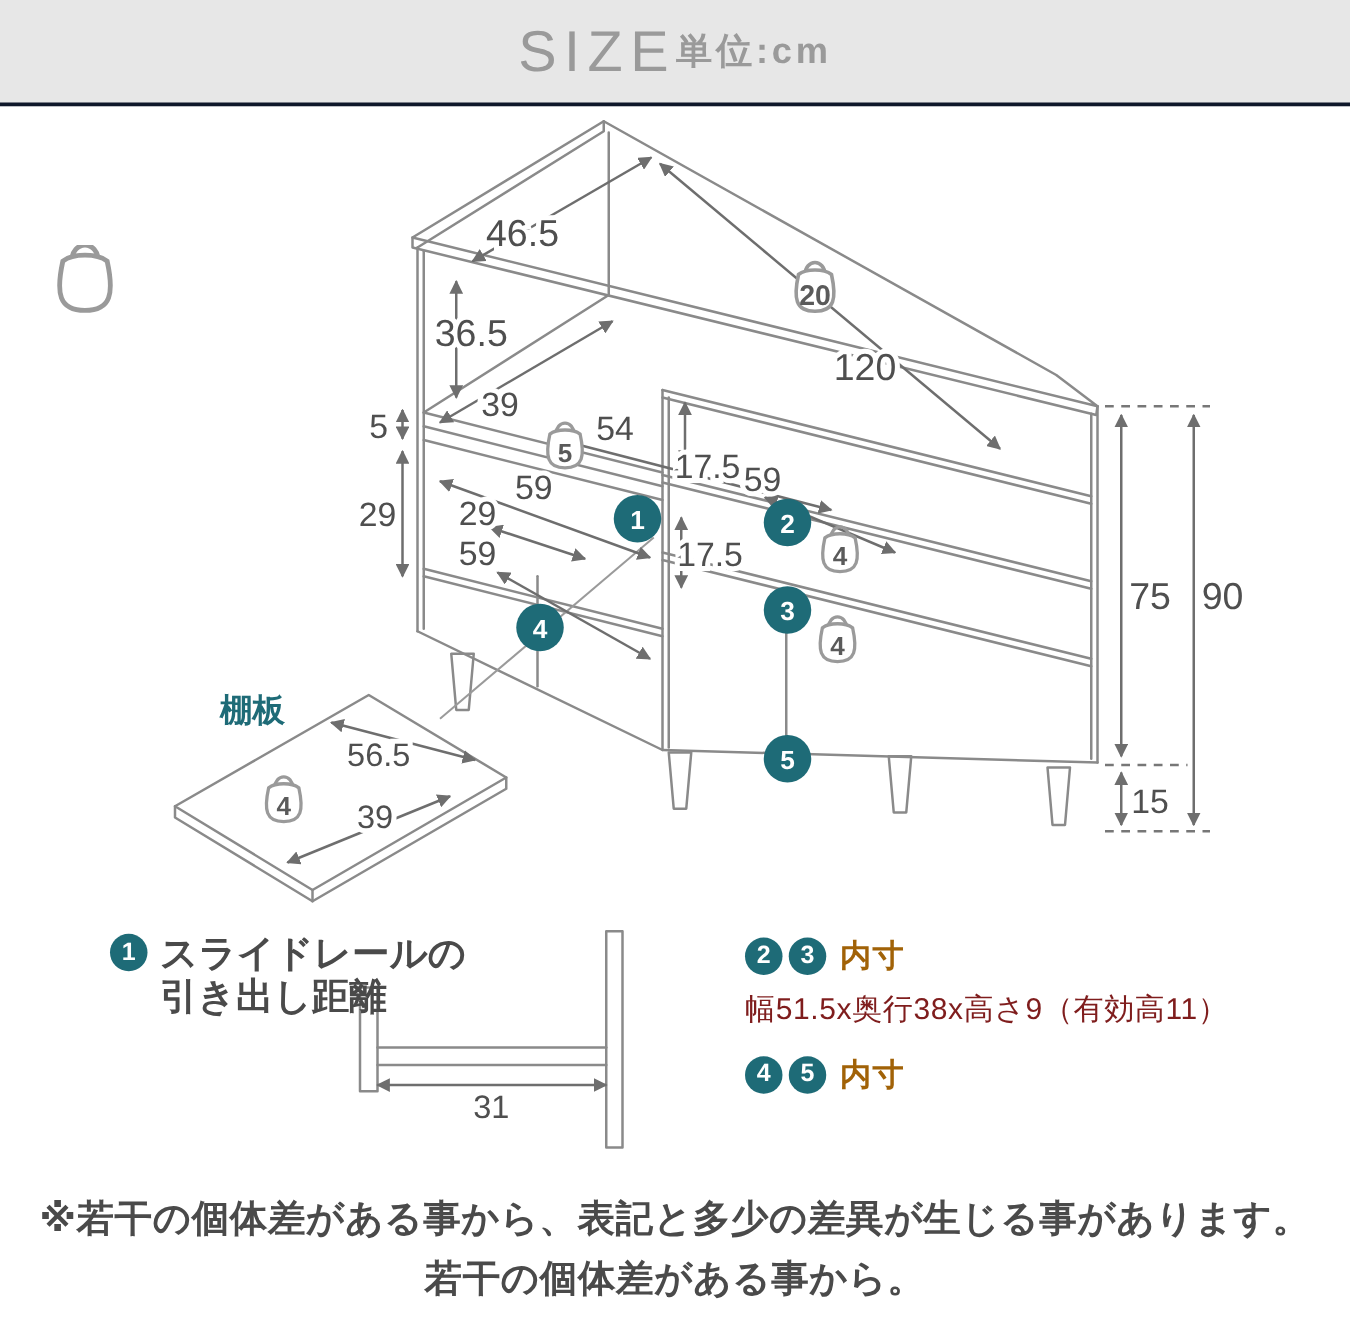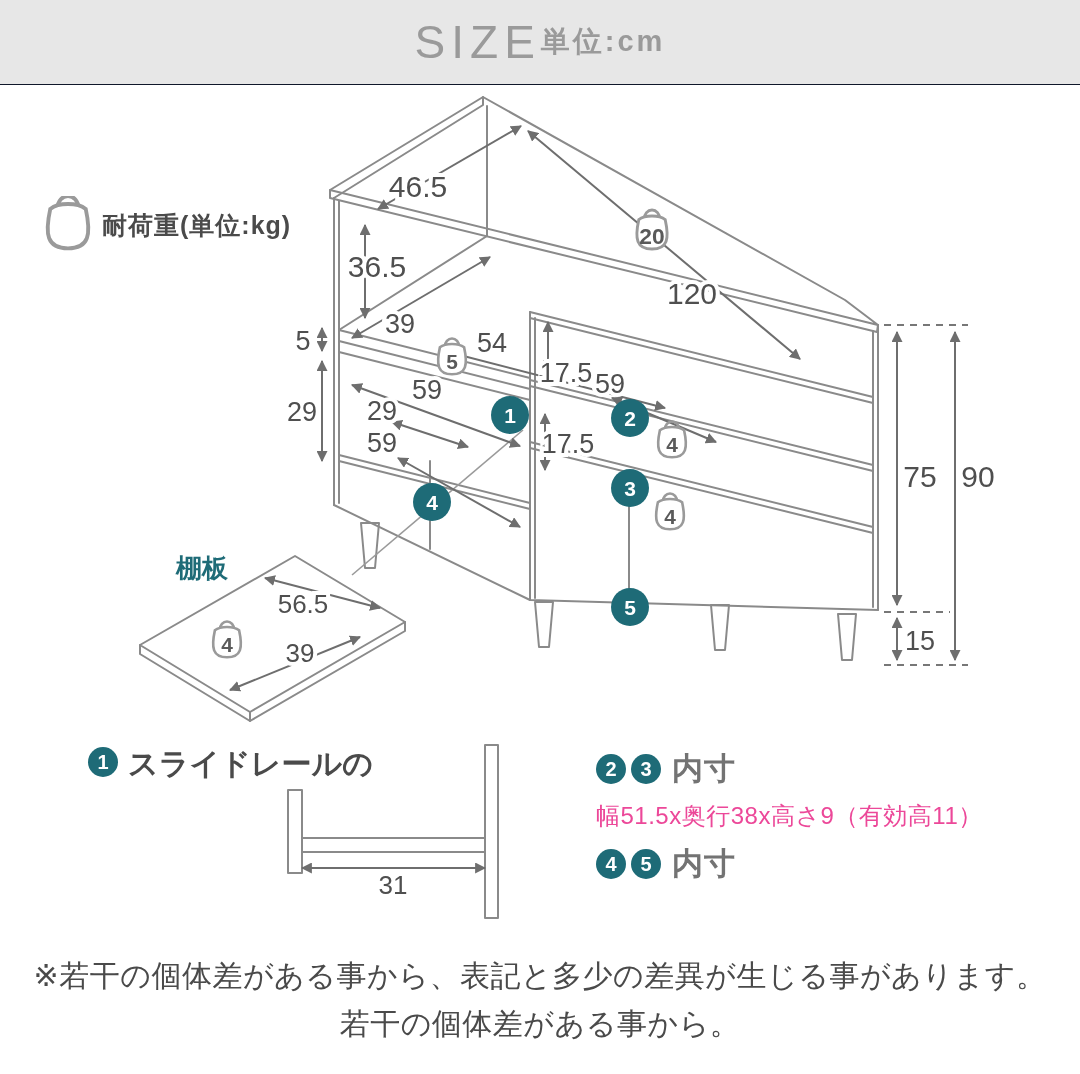--- a/index.html
+++ b/index.html
@@ -1,21 +1,21 @@
 <!DOCTYPE html>
 <html><head>
 <meta charset="utf-8">
 <style>
   * { margin:0; padding:0; box-sizing:border-box; }
   body { background:#fff; font-family:"Liberation Sans","DejaVu Sans",sans-serif; }
   .page { position:relative; width:1080px; height:1074px; background:#ffffff; overflow:hidden; }
 
   .header { position:absolute; left:0; top:0; width:1080px; height:85px;
     background:#e7e7e7; display:flex; align-items:center; justify-content:center;
-    color:#9a9a9a; border-bottom:1px solid #0f172a; }
+    color:#9a9a9a; border-bottom:3px solid #0f172a; }
   .header .size-title { font-size:46px; letter-spacing:6px; font-weight:normal; }
   .header .size-unit { font-size:29px; letter-spacing:3px; font-weight:bold;text-align:center; }
 
   .load-legend { position:absolute; left:42px; top:196px; display:flex; align-items:center; }
   .load-legend .lbl { font-size:25px; font-weight:bold; color:#4a4a4a; letter-spacing:1px; margin-left:8px; }
 
   svg.art { position:absolute; left:0; top:0; }
   .ln  { stroke:#8a8a8a; stroke-width:2; fill:none; stroke-linecap:round; stroke-linejoin:round; }
   .thin{ stroke:#9a9a9a; stroke-width:1.6; fill:none; }
   .ar  { stroke:#6e6e6e; stroke-width:2; fill:none; }
@@ -36,42 +36,41 @@
 
   .chip { display:inline-flex; width:30px; height:30px; border-radius:50%;
     background:#1e6b77; color:#fff; font-size:20px; font-weight:bold;
     align-items:center; justify-content:center; }
   .rail-legend { position:absolute; left:88px; top:747px; display:flex; align-items:flex-start; }
   .rail-legend .txt { margin-left:10px; font-size:30px; color:#4a4a4a; line-height:34px; font-weight:bold; }
 
   .inner-block { position:absolute; left:596px; }
   .inner-block .head { display:flex; align-items:center; }
   .inner-block .head .chip { margin-right:5px; }
-  .inner-block .head .naisun { color:#737373; font-size:31px; font-weight:bold; margin-left:6px; letter-spacing:1px; }
-  .inner-block .val { margin-top:10px; font-size:24px; color:#ec4899; letter-spacing:0.5px; }
+  .inner-block .head .naisun { color:#a16207; font-size:25px; font-weight:bold; margin-left:6px; letter-spacing:1px; }
+  .inner-block .val { margin-top:10px; font-size:24px; color:#7f1d1d; letter-spacing:0.5px; }
 
   .notes { position:absolute; left:0; top:952px; width:1080px; text-align:center;
-    color:#4a4a4a; font-size:30px; line-height:48px; font-weight:normal; letter-spacing:0.5px; }
+    color:#4a4a4a; font-size:30px; line-height:48px; font-weight:bold; letter-spacing:0.5px; }
 </style>
 </head>
 <body>
 
 <div class="page">
 
   <div class="header">
     <span class="size-title">SIZE</span>
     <span class="size-unit">単位:cm</span>
   </div>
 
   <div class="load-legend">
     <svg width="52" height="58" viewBox="-16 -15 32 36">
       <path class="badge-handle" d="M-6.5,-7.5 a6.5,7.5 0 1 1 13,0"></path>
       <path class="badge-body" d="M-11,-7 C-14.5,9 -13,17.5 0,17.5 C13,17.5 14.5,9 11,-7 C6,-11 -6,-11 -11,-7 Z"></path>
     </svg>
-    <span class="lbl">耐荷重(単位:kg)</span>
   </div>
 
   <svg class="art" width="1080" height="1074" viewBox="0 0 1080 1074">
     <defs>
       <marker id="ah" viewBox="0 0 10 10" refX="9" refY="5" markerWidth="11" markerHeight="11" orient="auto-start-reverse" markerUnits="userSpaceOnUse">
         <path d="M0,0 L10,5 L0,10 Z" fill="#6e6e6e"></path>
       </marker>
     </defs>
 
     <g>
@@ -230,20 +229,21 @@
     <g>
       <circle class="marker" cx="630" cy="607" r="19"></circle>
       <text class="marker-num" x="630" y="615">5</text>
     </g>
   </svg>
 
   <div class="rail-legend">
     <span class="chip">1</span>
     <div class="txt">
       <div>スライドレールの</div>
+      <div>引き出し距離</div>
     </div>
   </div>
 
   <div class="inner-block" style="top:748px;">
     <div class="head">
       <span class="chip">2</span>
       <span class="chip">3</span>
       <span class="naisun">内寸</span>
     </div>
     <div class="val">幅51.5x奥行38x高さ9（有効高11）</div>

